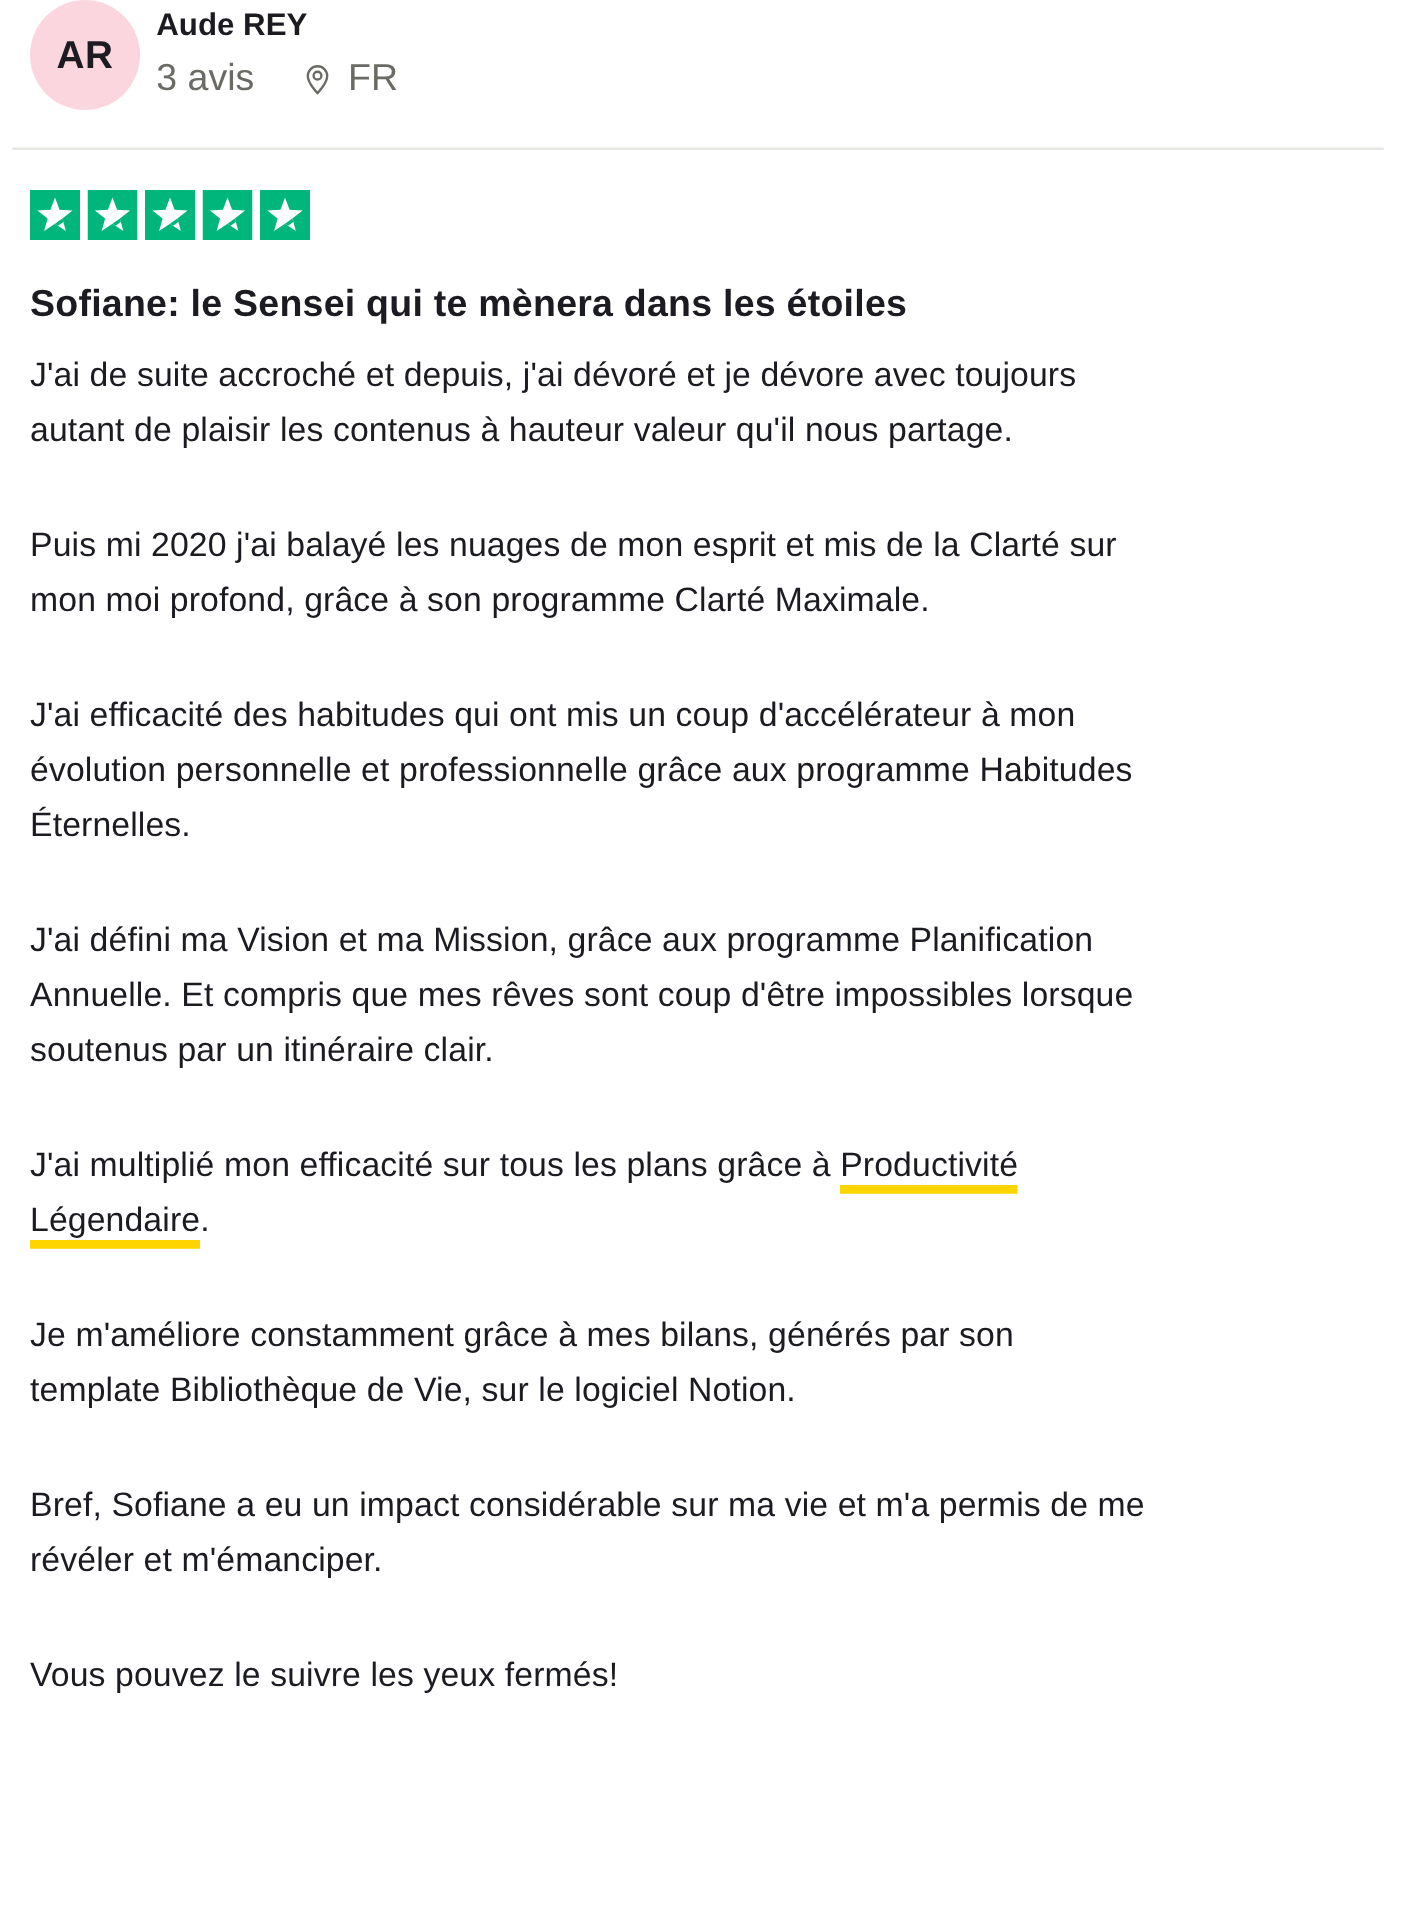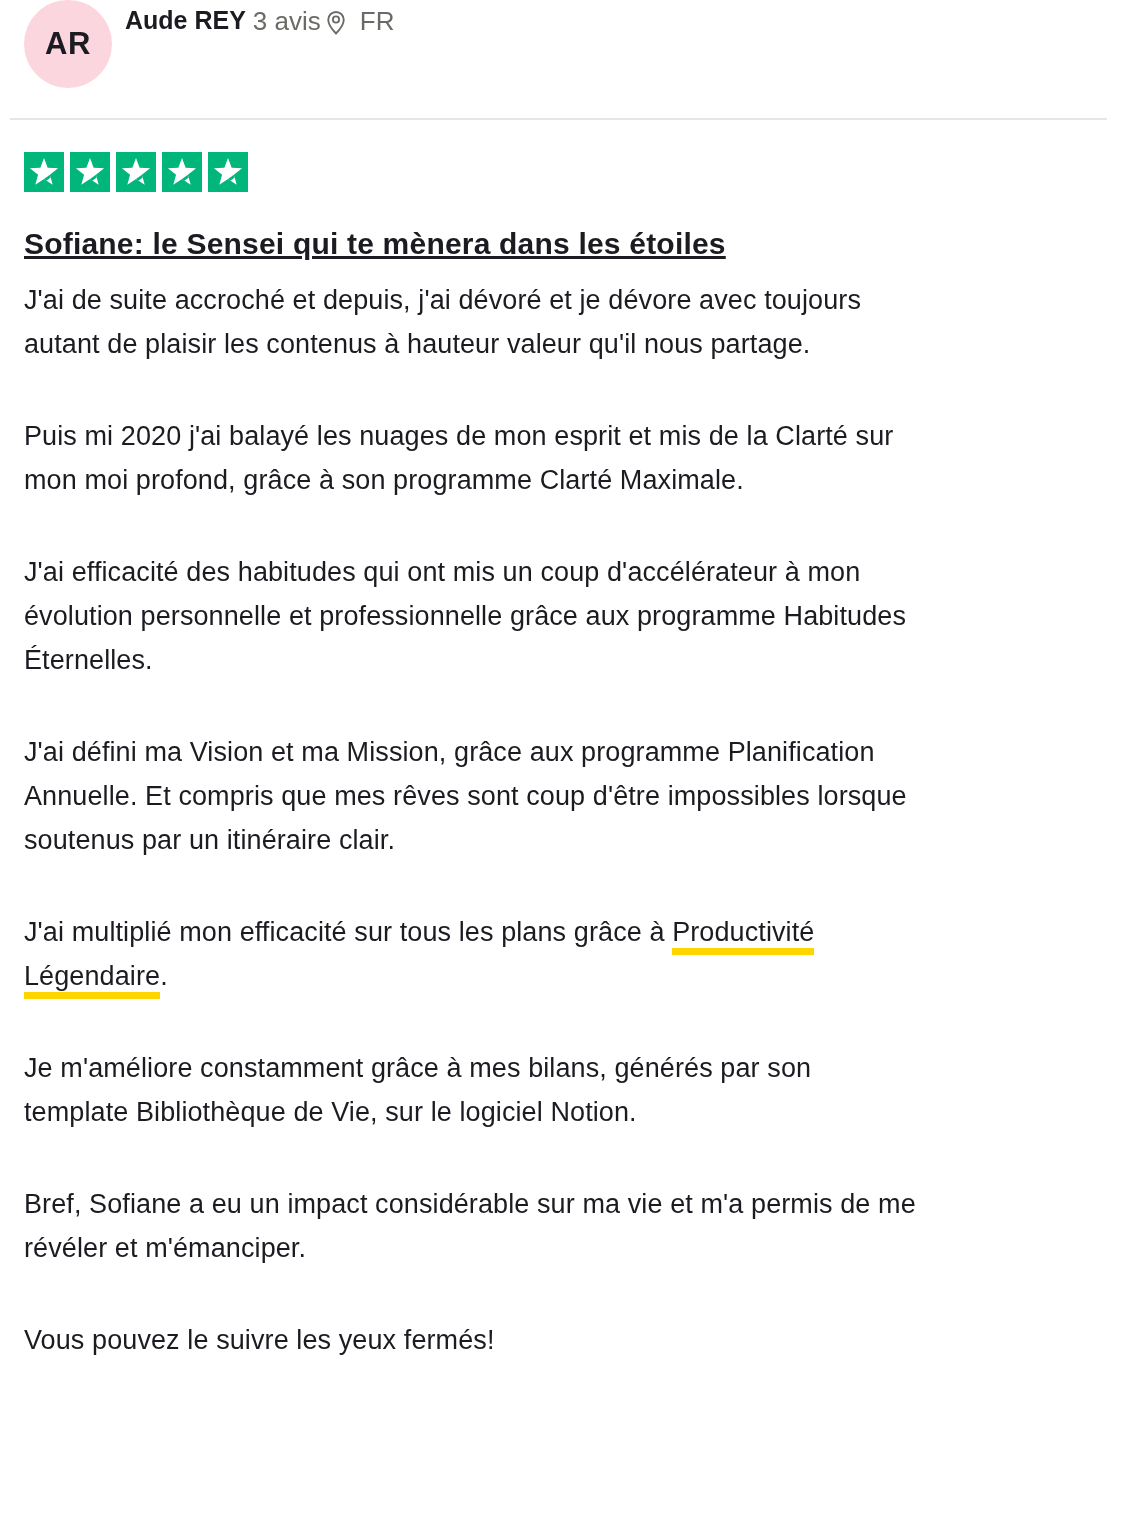--- a/index.html
+++ b/index.html
@@ -41,34 +41,35 @@
   }
   .avatar span {
     font-size: 31px;
     font-weight: 700;
     letter-spacing: 0.5px;
     color: var(--text);
   }
   .reviewer-meta {
     padding-top: 5px;
     display: flex;
-    flex-direction: row;
+    flex-direction: column;
     gap: 7px;
   }
   .reviewer-name {
     font-size: 25px;
     font-weight: 700;
     line-height: 1.25;
     cursor: pointer;
   }
   .reviewer-stats {
     display: flex;
     align-items: flex-end;
+    gap: 36px;
     color: var(--muted);
-    font-size: 26px;
+    font-size: 30px;
     line-height: 1.3;
   }
   .loc {
     display: flex;
     align-items: center;
     gap: 9px;
   }
   .pin-icon { width: 30px; height: 30px; display: block; }
   .pin-icon path, .pin-icon circle {
     fill: none;
@@ -89,21 +90,20 @@
   .star svg { display: block; width: 100%; height: 100%; }
   .star-bg-rect { fill: var(--star-bg, #00b67a); }
   .star-glyph-shape { fill: var(--star-glyph, #ffffff); }
   .star-notch { fill: var(--star-bg, #00b67a); }
   .review-title {
     font-size: 30px;
     line-height: 36px;
     font-weight: 700;
     letter-spacing: 0.2px;
     margin: 34px 0 16px;
-    text-decoration: underline;
   }
   .body-par {
     font-size: 27px;
     line-height: 44px;
     margin: 0 0 48px;
     white-space: pre-line;
     letter-spacing: 0.1px;
   }
   .body-par:last-child { margin-bottom: 0; }
   .hl {

